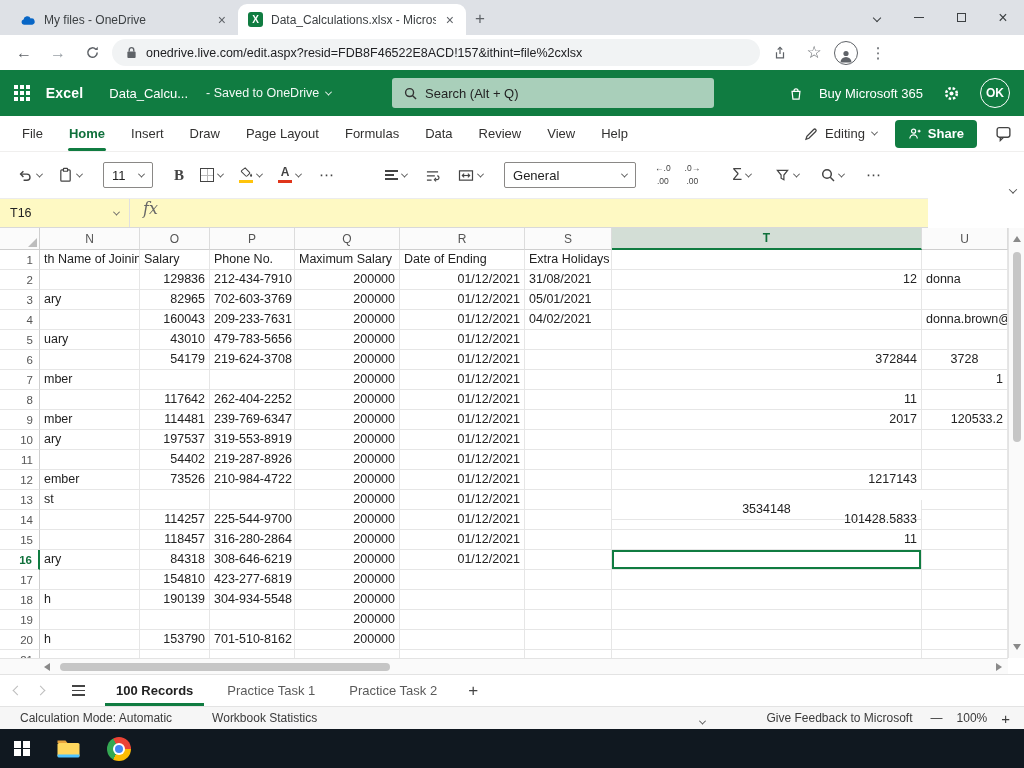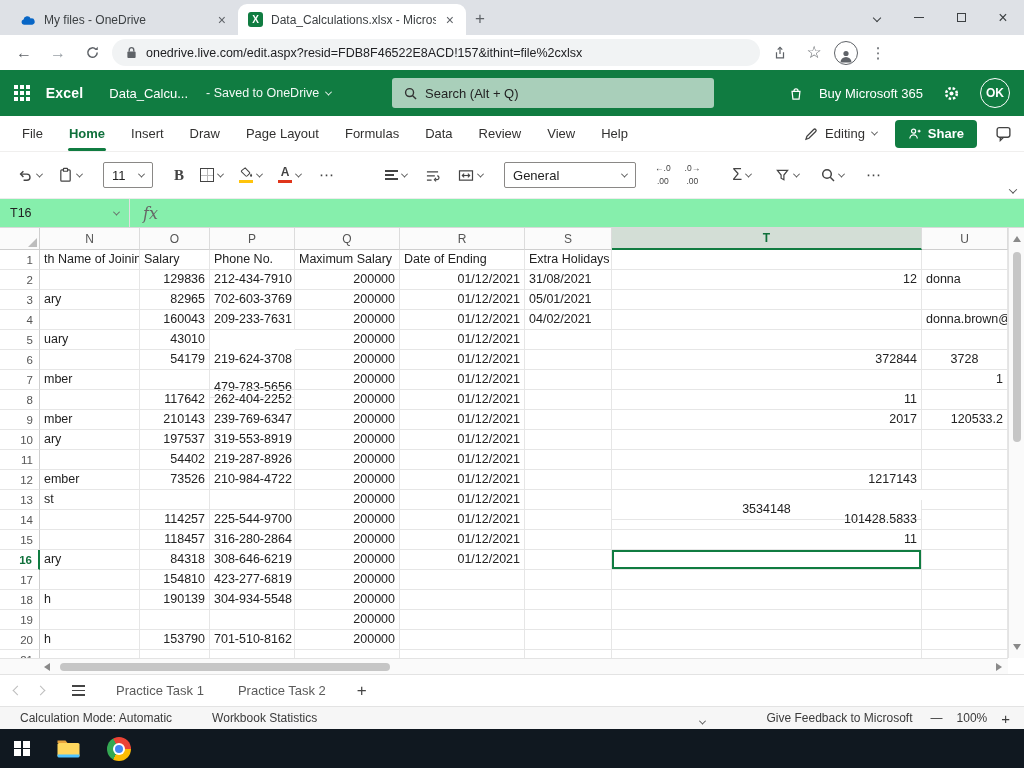--- a/index.html
+++ b/index.html
@@ -69,21 +69,21 @@
   .alines i:nth-child(1){width:13px}.alines i:nth-child(2){width:9px}.alines i:nth-child(3){width:13px}
   .borders-ic{width:14px;height:14px;border:1.3px solid #444;background:
      linear-gradient(#bbb,#bbb) center/100% 1px no-repeat,
      linear-gradient(#bbb,#bbb) center/1px 100% no-repeat}
   .dec{display:flex;flex-direction:column;align-items:center;font-size:8.5px;line-height:9px;color:#444;letter-spacing:0}
   .dots3{font-size:15px;color:#444;letter-spacing:1px}
   .sigma{font-size:16px;color:#444}
   .ribcollapse{position:absolute;right:8px;top:180px;color:#555}
 
   
-  .fbar{position:absolute;top:198px;left:0;width:1024px;height:30px;background:#86efac;border-top:1px solid #ececec;border-bottom:1px solid #d9d9d9;display:flex;align-items:center}
+  .fbar{position:absolute;top:198px;left:0;width:928px;height:30px;background:#fef9c3;border-top:1px solid #ececec;border-bottom:1px solid #d9d9d9;display:flex;align-items:flex-start}
   .namebox{width:130px;height:100%;display:flex;align-items:center;justify-content:space-between;padding:0 10px;font-size:12.5px;border-right:1px solid #e0e0e0}
   .namebox .cv{width:5px;height:5px;color:#666}
   .fx{font-family:"DejaVu Serif",serif;font-style:italic;font-size:16px;color:#666;padding:0 13px}
   .finput{flex:1;height:100%}
 
   
   .gridwrap{position:absolute;top:228px;left:0;width:1008px;height:430px;overflow:hidden;background:#fff}
   .colheads{display:flex;height:22px}
   .corner{width:40px;height:22px;border-right:1px solid #cfcfcf;border-bottom:1px solid #cfcfcf;position:relative;background:#fbfbfb;flex:none}
   .corner i{position:absolute;right:2px;bottom:2px;width:0;height:0;border-bottom:9px solid #bdbdbd;border-left:9px solid transparent}
@@ -441,21 +441,21 @@
           <div class="cell" style="width: 105px; text-align: right;">200000</div>
           <div class="cell" style="width: 125px; text-align: right;">01/12/2021</div>
           <div class="cell" style="width: 87px; text-align: left;">04/02/2021</div>
           <div class="cell" style="width: 310px; text-align: right;"></div>
           <div class="cell" style="width: 86px; text-align: left;">donna.brown@</div>
         </div>
         <div class="grow">
           <div class="rn">5</div>
           <div class="cell" style="width: 100px; text-align: left;">uary</div>
           <div class="cell" style="width: 70px; text-align: right;">43010</div>
-          <div class="cell" style="width: 85px; text-align: left; margin-top: 48px;">479-783-5656</div>
+          <div class="cell" style="width: 85px; text-align: left;">479-783-5656</div>
           <div class="cell" style="width: 105px; text-align: right;">200000</div>
           <div class="cell" style="width: 125px; text-align: right;">01/12/2021</div>
           <div class="cell" style="width: 87px; text-align: left;"></div>
           <div class="cell" style="width: 310px; text-align: right;"></div>
           <div class="cell" style="width: 86px; text-align: left;"></div>
         </div>
         <div class="grow">
           <div class="rn">6</div>
           <div class="cell" style="width: 100px; text-align: left;"></div>
           <div class="cell" style="width: 70px; text-align: right;">54179</div>
@@ -484,21 +484,21 @@
           <div class="cell" style="width: 85px; text-align: left;">262-404-2252</div>
           <div class="cell" style="width: 105px; text-align: right;">200000</div>
           <div class="cell" style="width: 125px; text-align: right;">01/12/2021</div>
           <div class="cell" style="width: 87px; text-align: left;"></div>
           <div class="cell" style="width: 310px; text-align: right;">11</div>
           <div class="cell" style="width: 86px; text-align: left;"></div>
         </div>
         <div class="grow">
           <div class="rn">9</div>
           <div class="cell" style="width: 100px; text-align: left;">mber</div>
-          <div class="cell" style="width: 70px; text-align: right;">210143</div>
+          <div class="cell" style="width: 70px; text-align: right;">114481</div>
           <div class="cell" style="width: 85px; text-align: left;">239-769-6347</div>
           <div class="cell" style="width: 105px; text-align: right;">200000</div>
           <div class="cell" style="width: 125px; text-align: right;">01/12/2021</div>
           <div class="cell" style="width: 87px; text-align: left;"></div>
           <div class="cell" style="width: 310px; text-align: right;">2017</div>
           <div class="cell" style="width: 86px; text-align: right;">120533.2</div>
         </div>
         <div class="grow">
           <div class="rn">10</div>
           <div class="cell" style="width: 100px; text-align: left;">ary</div>
@@ -646,20 +646,23 @@
 
   <div class="sheetbar">
     <div class="snav">
       <span class="cvl"></span>
       <span class="cvr"></span>
     </div>
     <div class="hamb">
         <i></i>
         <i></i>
         <i></i>
+      </div>
+    <div class="stab active">
+        <span>100 Records</span>
       </div>
     <div class="stab">
         <span>Practice Task 1</span>
       </div>
     <div class="stab">
         <span>Practice Task 2</span>
       </div>
     <div class="addsheet">+</div>
   </div>
 

